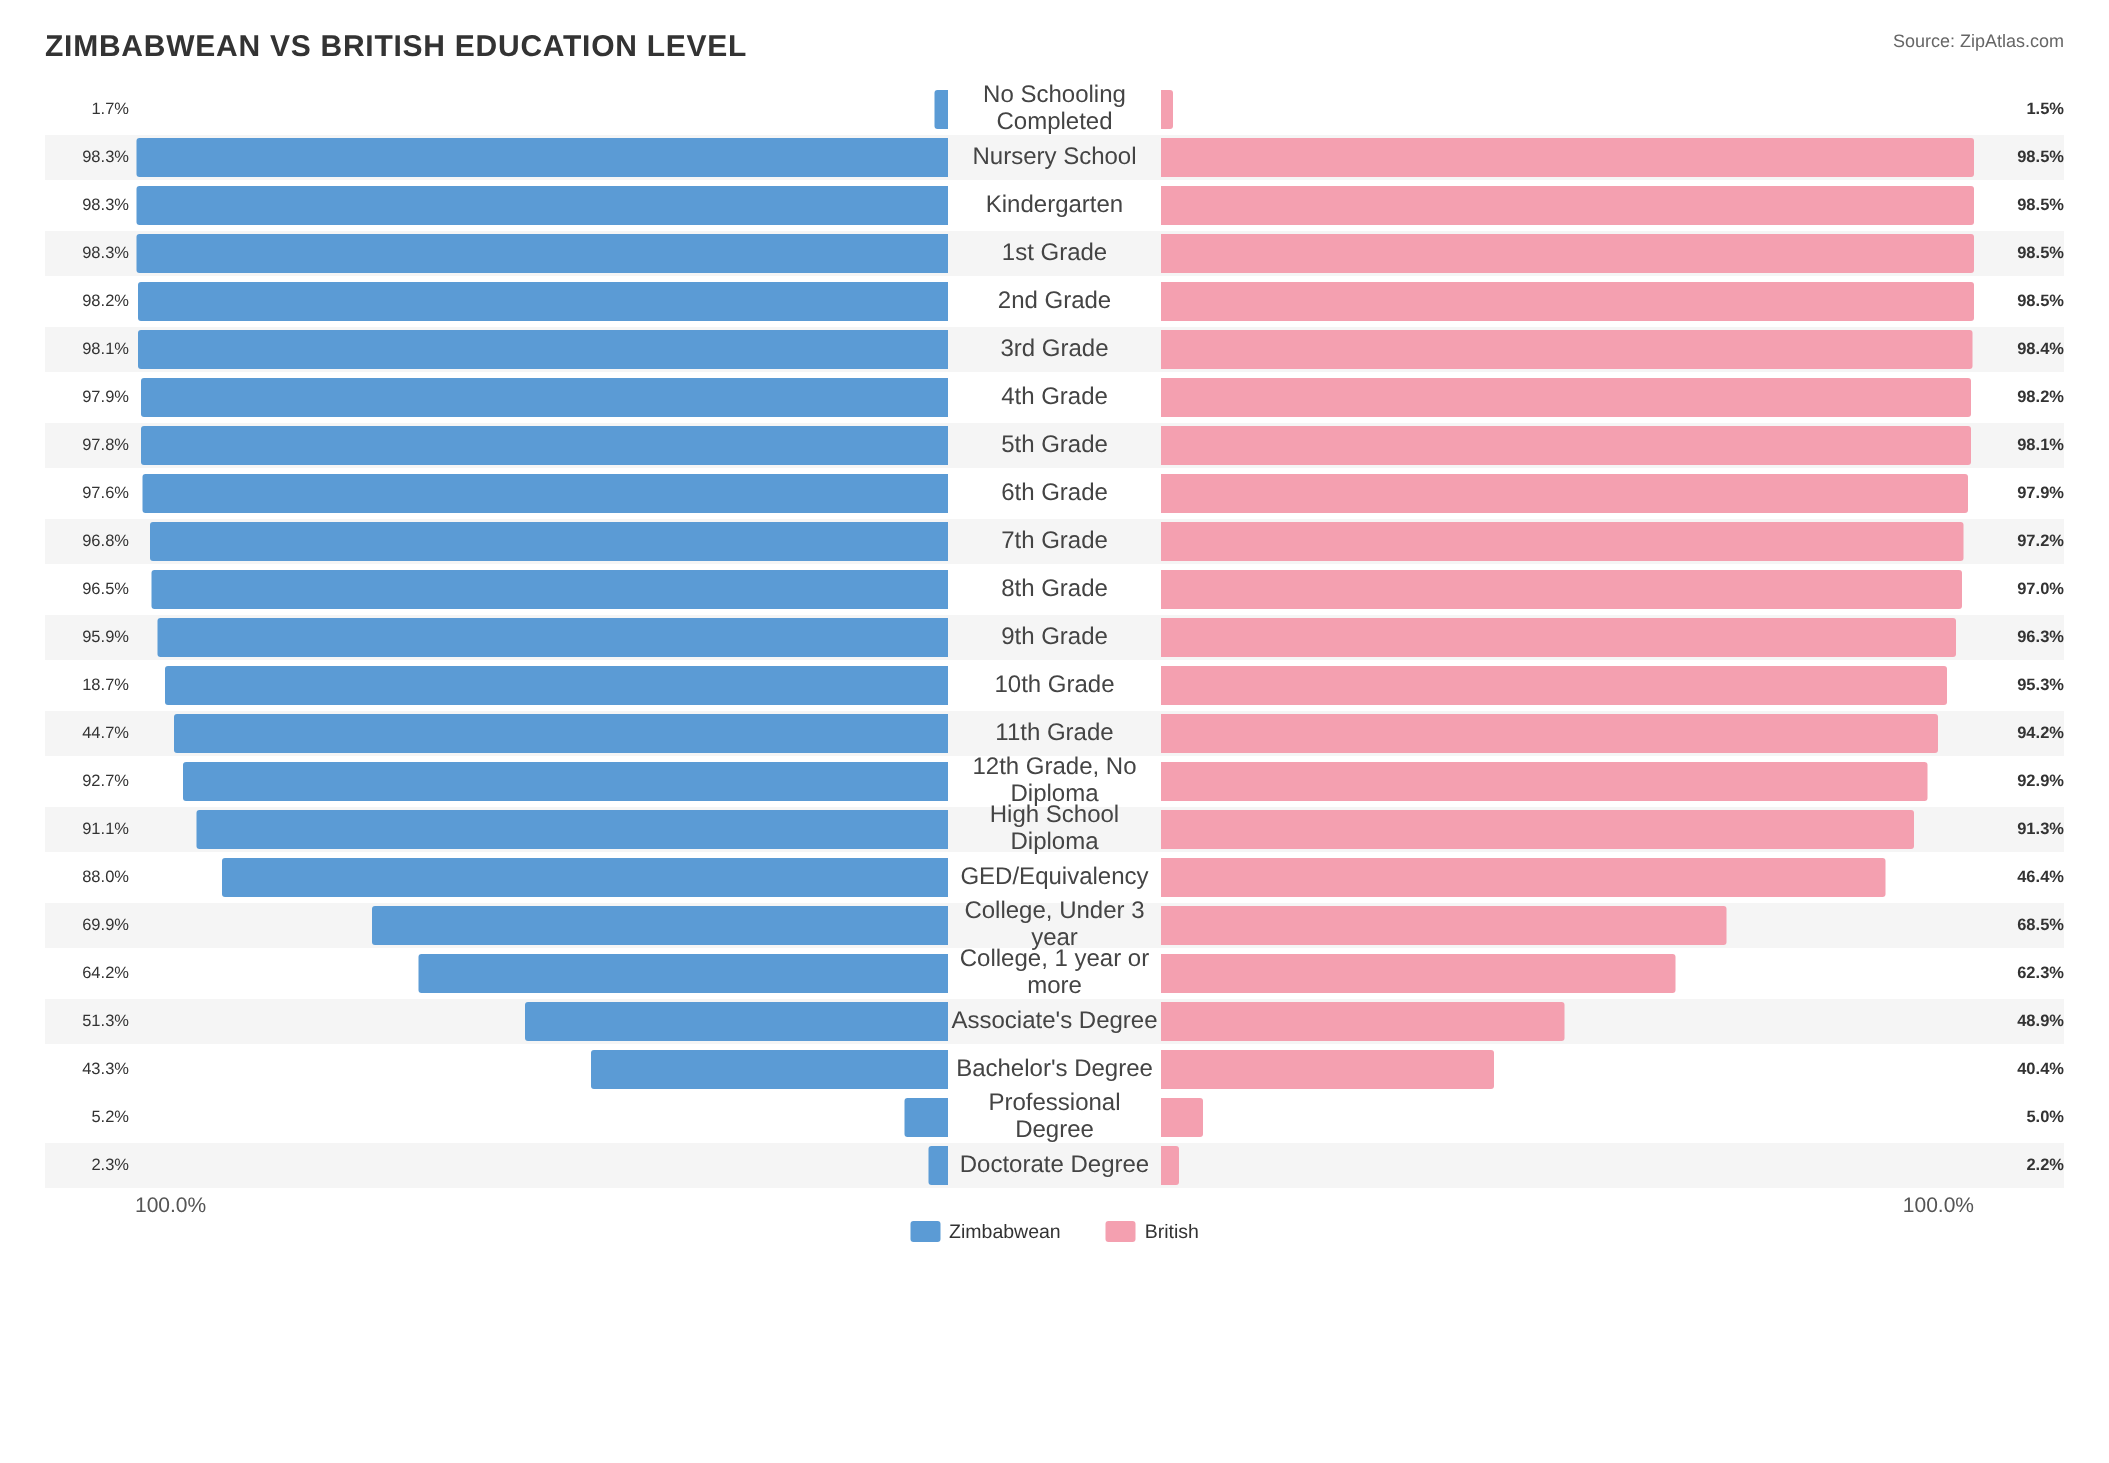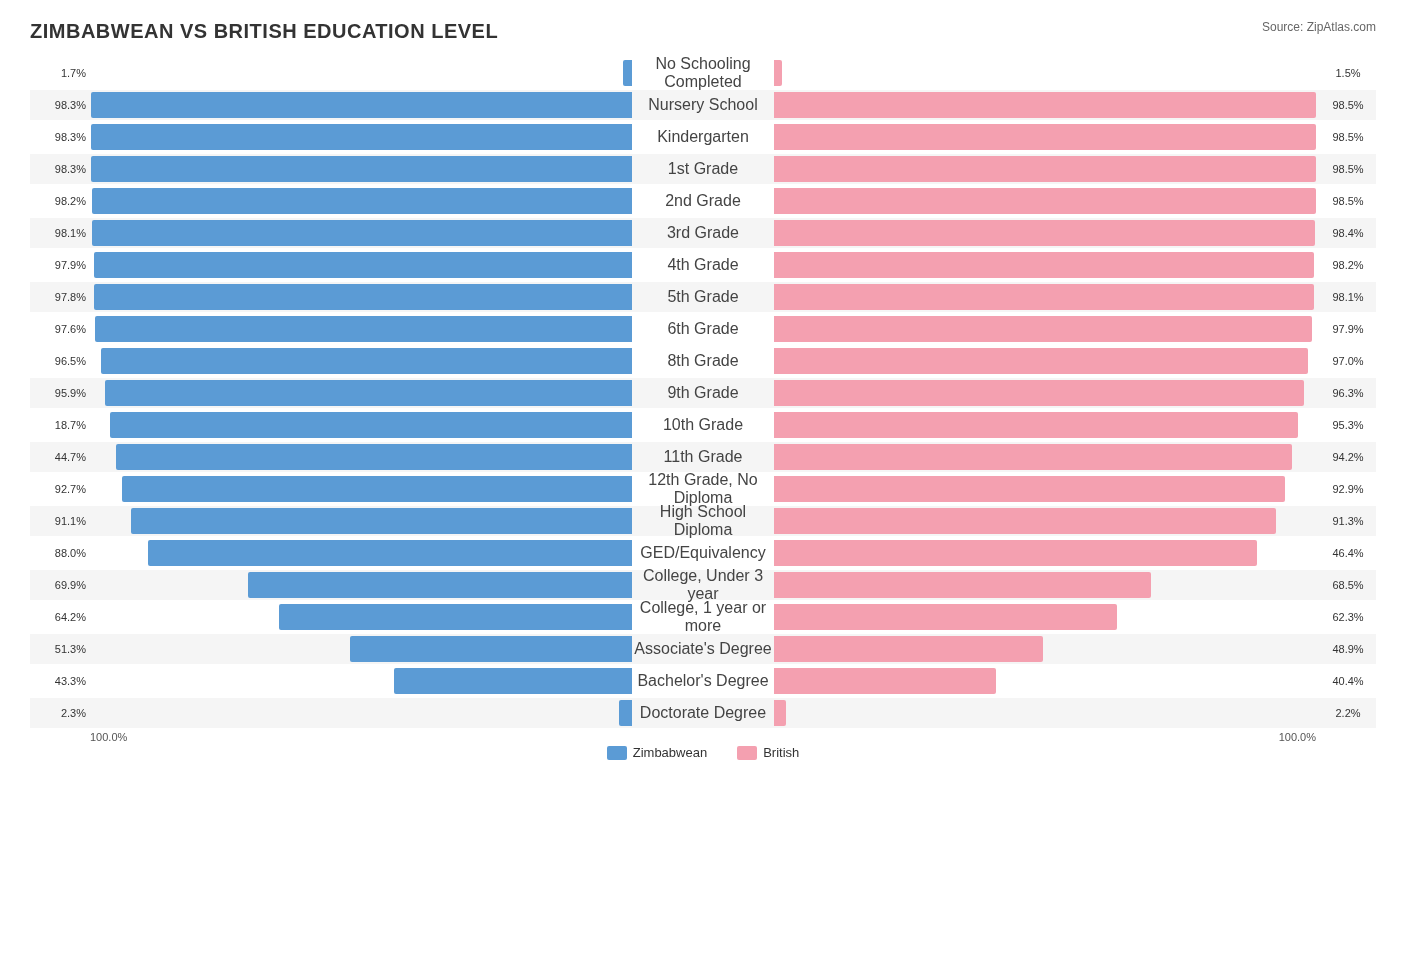--- a/index.html
+++ b/index.html
@@ -50,25 +50,26 @@
     .left-val {
       width: 60px;
       text-align: right;
       font-size: 11px;
       color: #333;
       padding-right: 4px;
       flex-shrink: 0;
     }
     .right-val {
       width: 60px;
-      text-align: center;
+      text-align: right;
       font-size: 11px;
       color: #333;
       padding-left: 4px;
       flex-shrink: 0;
+      font-weight: bold;
     }
     .bar-label {
       width: 142px;
       text-align: center;
       font-size: 16px;
       color: #444;
       flex-shrink: 0;
       z-index: 2;
       position: relative;
     }
@@ -118,21 +119,21 @@
     .legend-color.blue { background: #5b9bd5; }
     .legend-color.pink { background: #f4a0b0; }
 
     .bottom-labels {
       display: flex;
       justify-content: space-between;
       margin-top: 3px;
       padding: 0 60px;
     }
     .bottom-label {
-      font-size: 11px;
+      font-size: 14px;
       color: #555;
     }
   </style>
 </head>
 <body>
 
 <div class="chart-container">
   <div class="title">ZIMBABWEAN VS BRITISH EDUCATION LEVEL</div>
   <div class="source">Source: ZipAtlas.com</div>
 
@@ -229,20 +230,31 @@
       <div class="left-val">97.6%</div>
       <div class="left-bar-container">
         <div class="bar-blue" style="width:537px;"></div>
       </div>
       <div class="bar-label">6th Grade</div>
       <div class="right-bar-container">
         <div class="bar-pink" style="width:538px;"></div>
       </div>
       <div class="right-val">97.9%</div>
     </div>
+      <div class="bar-row striped">
+      <div class="left-val">96.8%</div>
+      <div class="left-bar-container">
+        <div class="bar-blue" style="width:532px;"></div>
+      </div>
+      <div class="bar-label">7th Grade</div>
+      <div class="right-bar-container">
+        <div class="bar-pink" style="width:535px;"></div>
+      </div>
+      <div class="right-val">97.2%</div>
+    </div>
       <div class="bar-row white">
       <div class="left-val">96.5%</div>
       <div class="left-bar-container">
         <div class="bar-blue" style="width:531px;"></div>
       </div>
       <div class="bar-label">8th Grade</div>
       <div class="right-bar-container">
         <div class="bar-pink" style="width:534px;"></div>
       </div>
       <div class="right-val">97.0%</div>
@@ -349,20 +361,31 @@
       <div class="bar-row white">
       <div class="left-val">43.3%</div>
       <div class="left-bar-container">
         <div class="bar-blue" style="width:238px;"></div>
       </div>
       <div class="bar-label">Bachelor's Degree</div>
       <div class="right-bar-container">
         <div class="bar-pink" style="width:222px;"></div>
       </div>
       <div class="right-val">40.4%</div>
+    </div>
+      <div class="bar-row white">
+      <div class="left-val">5.2%</div>
+      <div class="left-bar-container">
+        <div class="bar-blue" style="width:29px;"></div>
+      </div>
+      <div class="bar-label">Professional Degree</div>
+      <div class="right-bar-container">
+        <div class="bar-pink" style="width:28px;"></div>
+      </div>
+      <div class="right-val">5.0%</div>
     </div>
       <div class="bar-row striped">
       <div class="left-val">2.3%</div>
       <div class="left-bar-container">
         <div class="bar-blue" style="width:13px;"></div>
       </div>
       <div class="bar-label">Doctorate Degree</div>
       <div class="right-bar-container">
         <div class="bar-pink" style="width:12px;"></div>
       </div>

